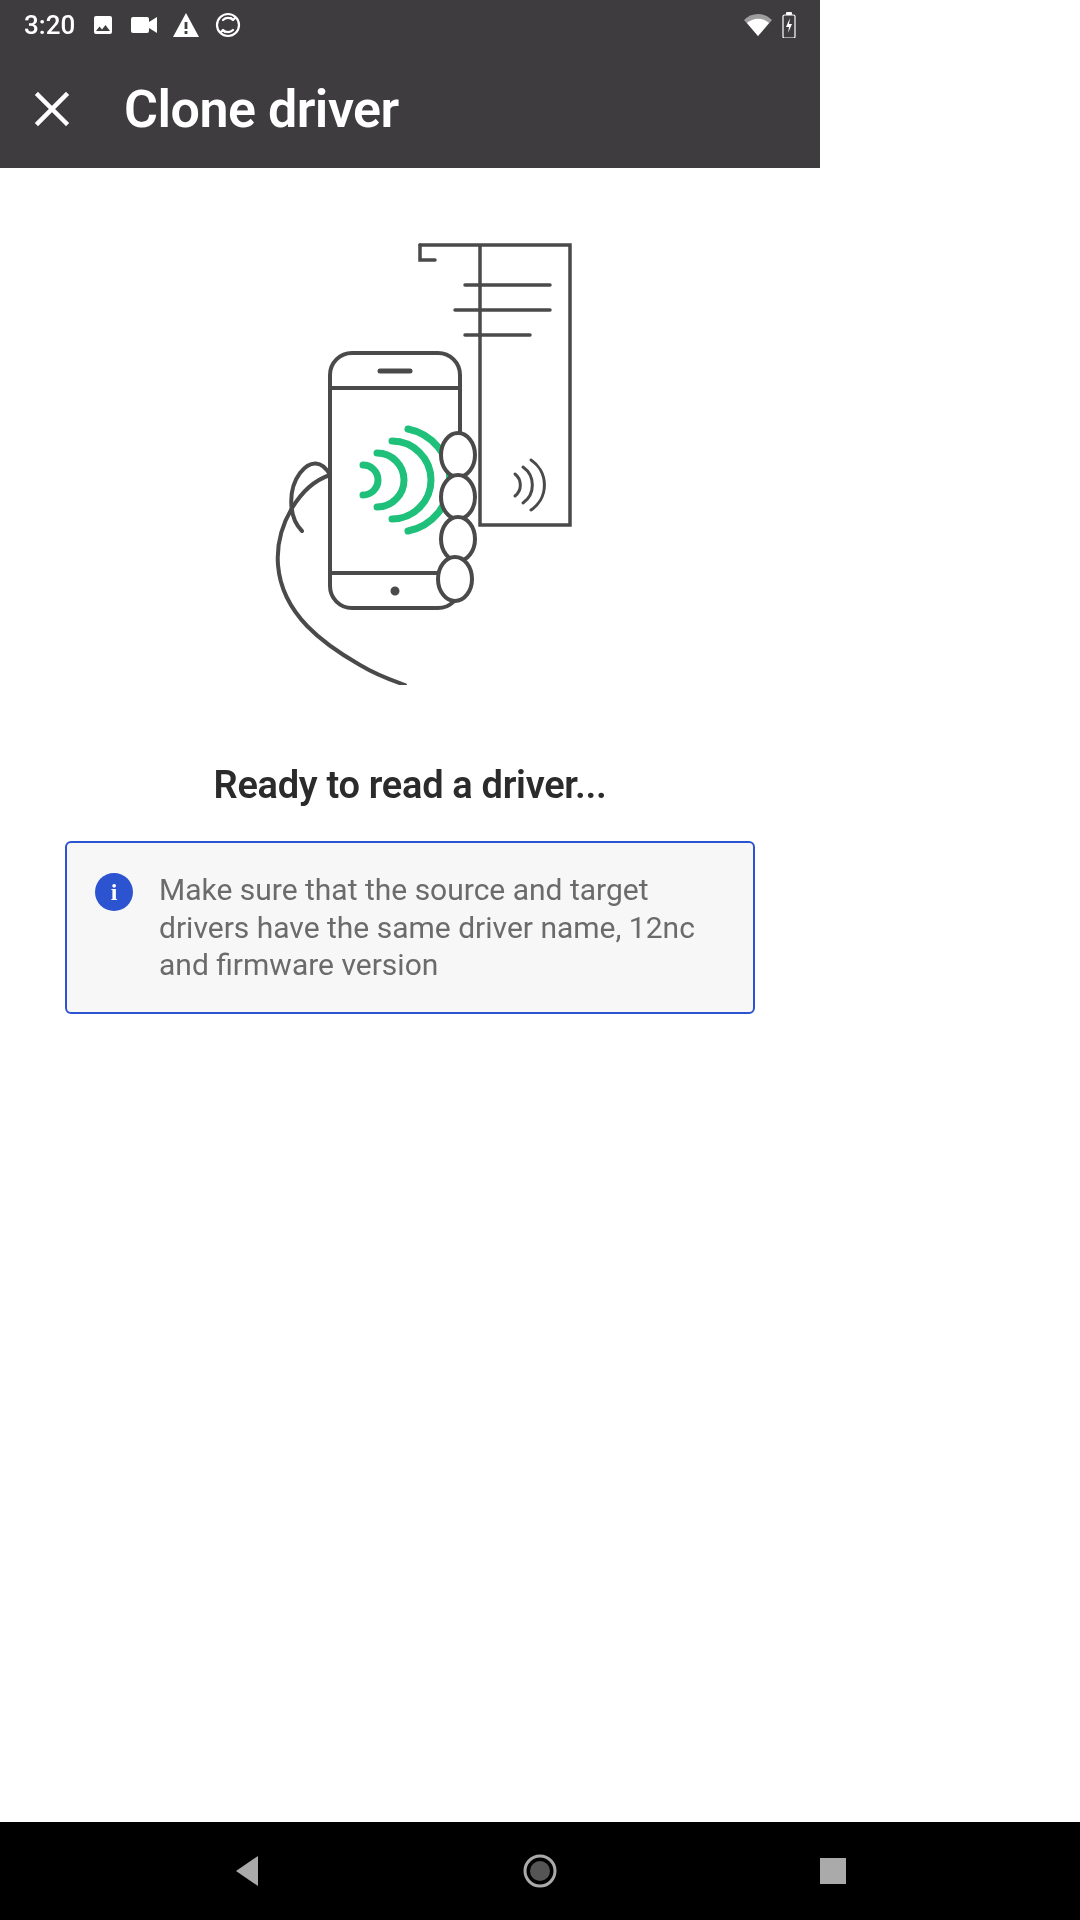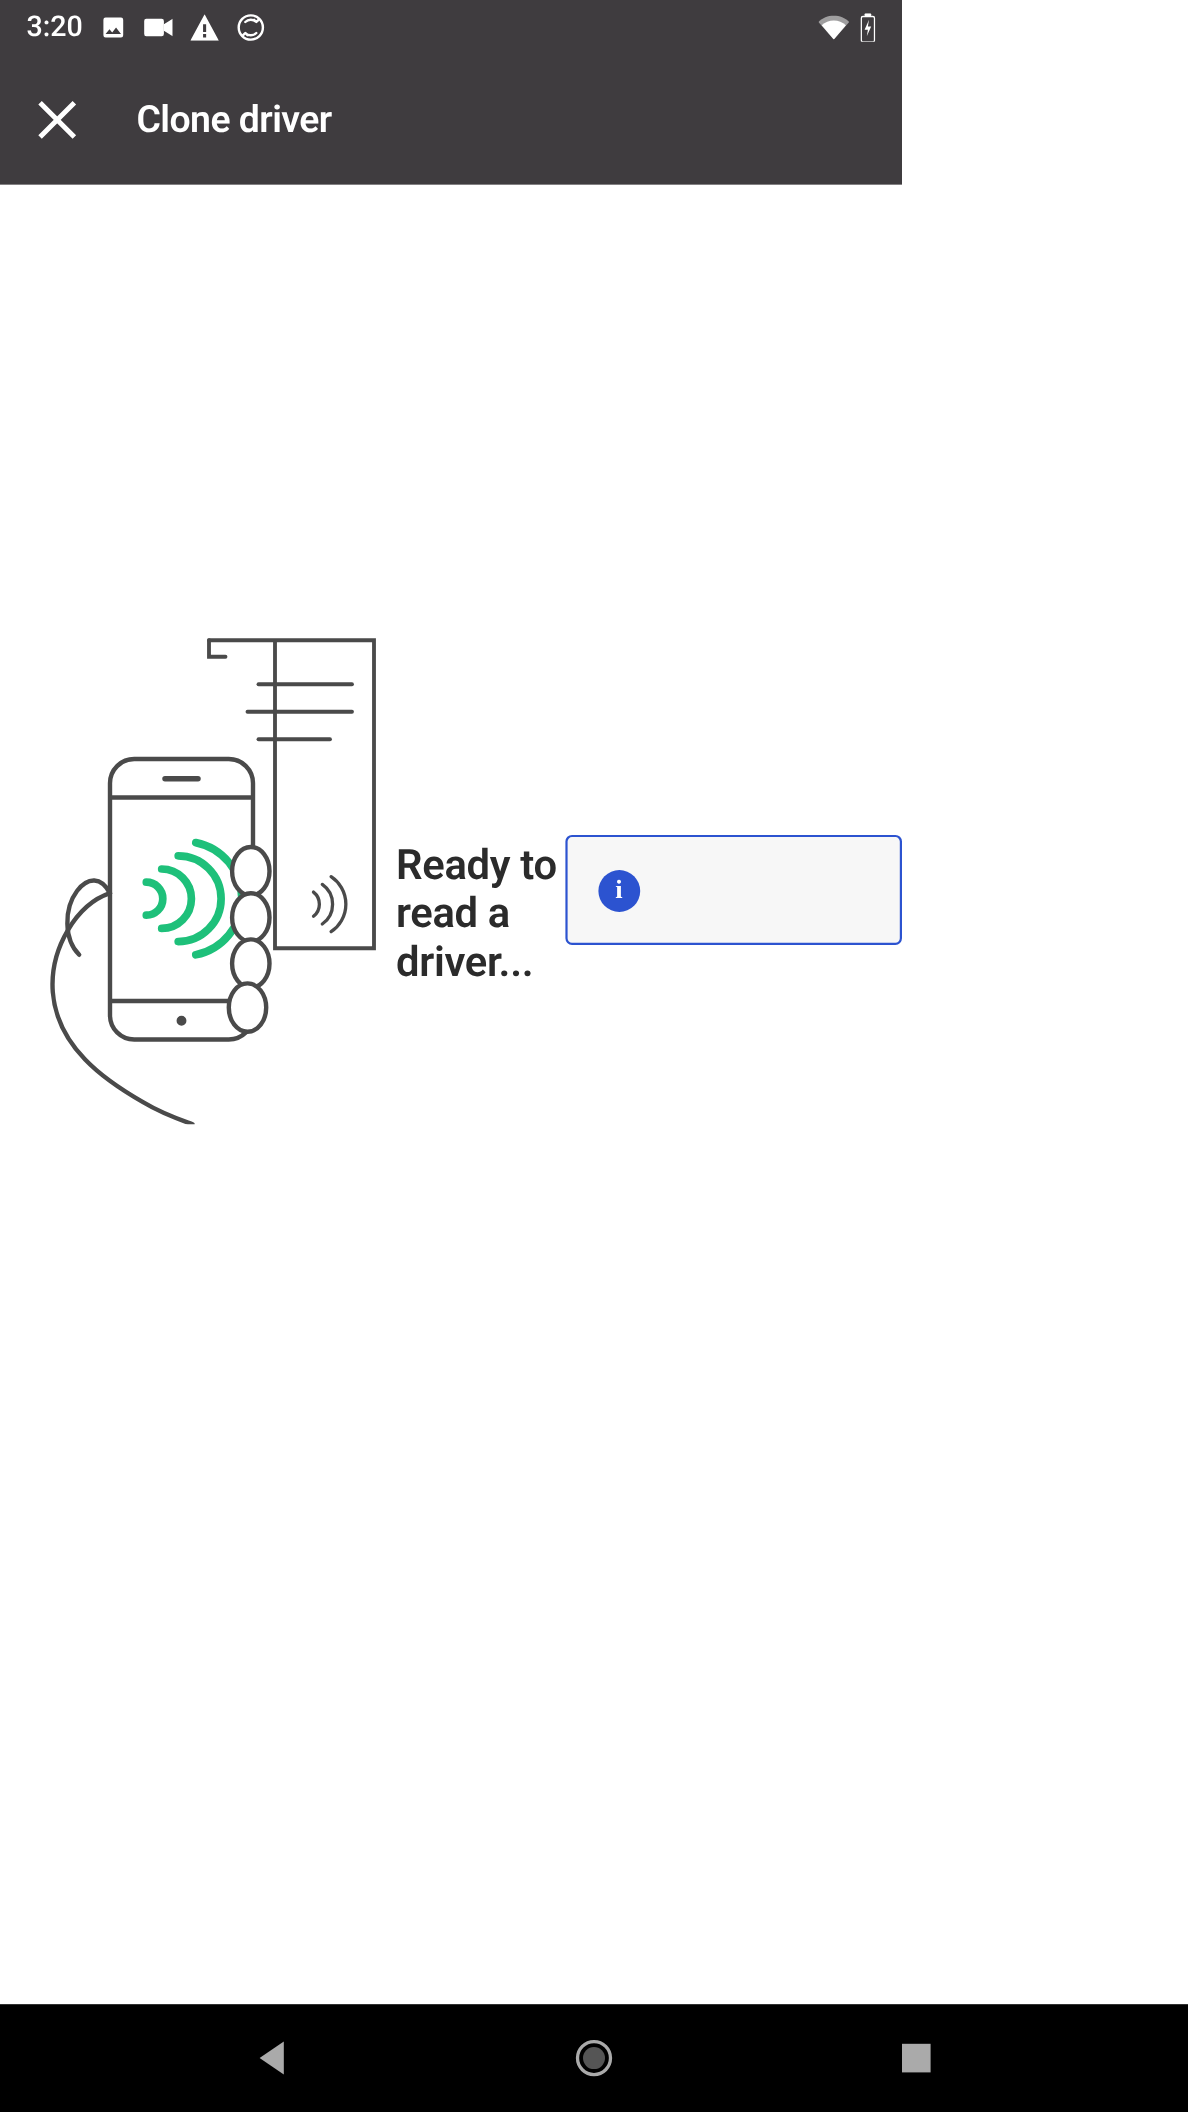--- a/index.html
+++ b/index.html
@@ -34,35 +34,34 @@
     display: flex;
     align-items: center;
     padding: 0 20px;
   }
   .close-btn {
     width: 64px; height: 64px;
     display: flex; align-items: center; justify-content: center;
     cursor: pointer;
   }
   .header-title {
-    font-size: 34px;
+    font-size: 52px;
     font-weight: 600;
     margin-left: 40px;
     letter-spacing: -0.5px;
   }
 
   
   .content {
     background: #ffffff;
     height: calc(100% - 50px - 118px - 98px);
     display: flex;
-    flex-direction: row;
+    flex-direction: column;
     align-items: center;
     padding-top: 57px;
-    justify-content: center;
   }
 
   .illustration {
     width: 360px;
     height: 460px;
     display: flex;
     align-items: center;
     justify-content: center;
   }
 
@@ -231,20 +230,21 @@
         <path d="M100 250 C92 235 80 235 70 248 C58 264 58 292 72 306" fill="none"></path>
       </g>
     </svg>
   </div>
 
   <div class="ready-title">Ready to read a driver...</div>
 
 
   <div class="info-box">
     <div class="info-icon">i</div>
+    <div class="info-text">Make sure that the source and target drivers have the same driver name, 12nc and firmware version</div>
   </div>
 
 </div>
 
 <div class="nav-bar">
   <div class="nav-btn">
     <svg width="30" height="34" viewBox="0 0 30 34">
       <path d="M26 2 L4 17 L26 32 Z" fill="#aaaaaa"></path>
     </svg>
   </div>

